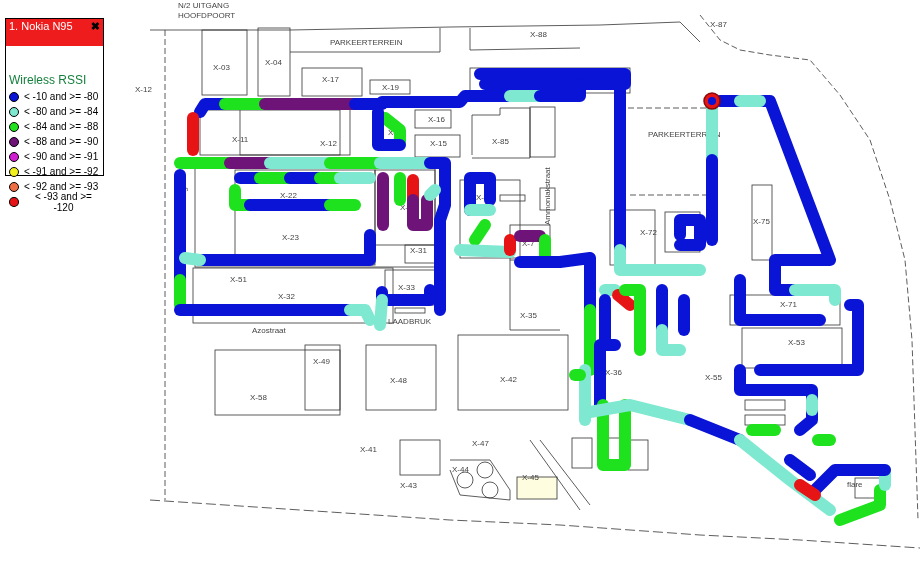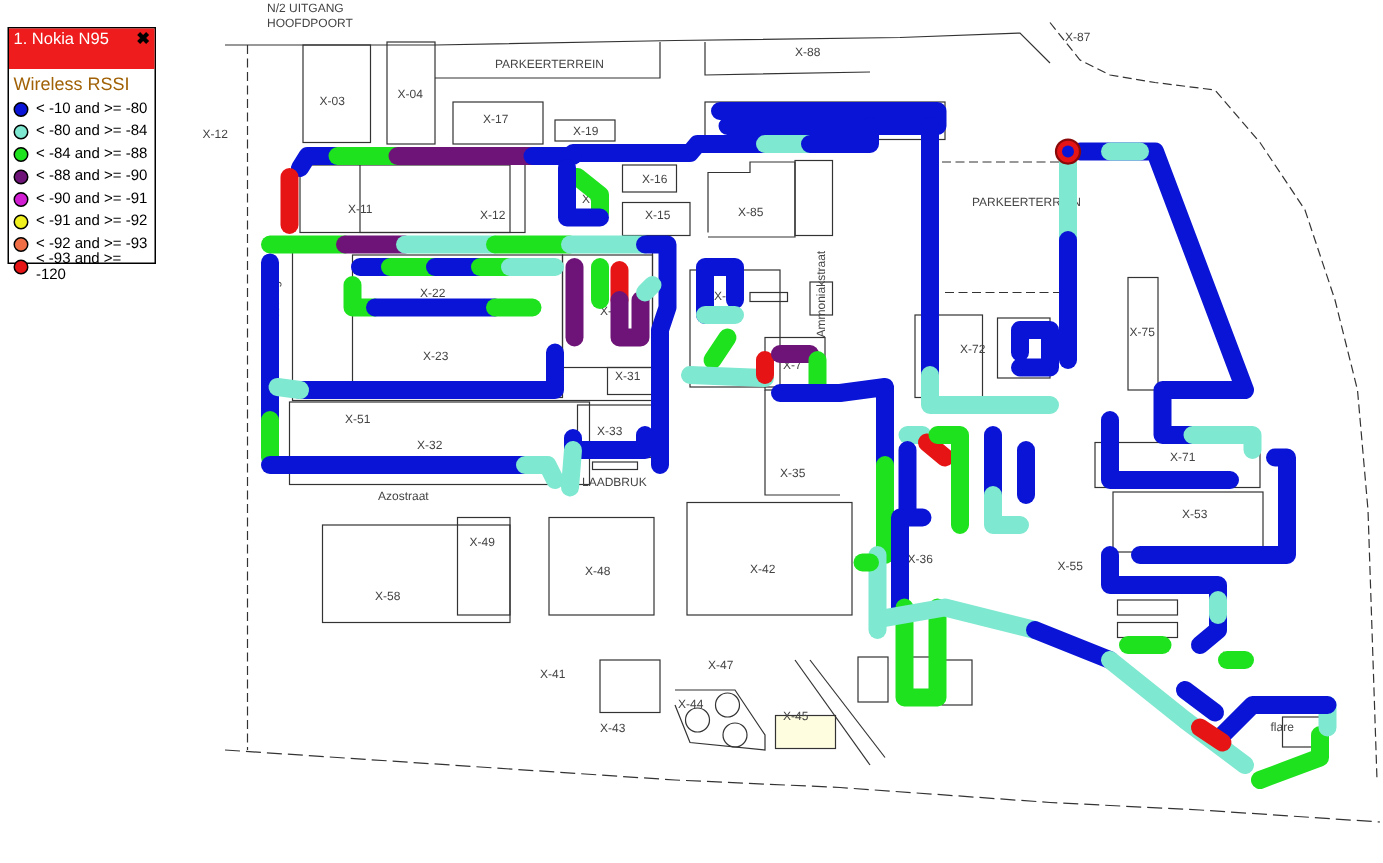--- a/index.html
+++ b/index.html
@@ -5,25 +5,25 @@
   html, body { margin:0; padding:0; background:#ffffff; }
   body { width:922px; height:575px; position:relative; overflow:hidden;
          font-family:"Liberation Sans", sans-serif; }
   #map { position:absolute; left:0; top:0; width:922px; height:575px; }
   .legend { position:absolute; left:5px; top:18px; width:99px; height:158px;
             background:#fff; border:1px solid #000; box-sizing:border-box; }
   .legend-title { height:27px; background:#ee1c1c; color:#fff; font-size:11px;
                   line-height:14px; padding-left:3px; position:relative; }
   .legend-close { position:absolute; right:3px; top:0; color:#000; font-weight:bold;
                   font-size:11px; cursor:pointer; }
-  .legend-sub { font-size:12px; color:#a16207; padding:3px 0 2px 3px; }
+  .legend-sub { font-size:12px; color:#15803d; padding:3px 0 2px 3px;margin-top:24px; }
   .legend-row { display:flex; align-items:center; height:15px; padding-left:3px; }
   .dot { width:10px; height:10px; border-radius:50%; border:1px solid #000;
          box-sizing:border-box; margin-right:5px; }
-  .legend-lbl { font-size:10px; color:#000; }
+  .legend-lbl { font-size:10px; color:#000;text-align:center; }
 </style>
 </head>
 <body>
 
 <svg id="map" viewBox="0 0 922 575" xmlns="http://www.w3.org/2000/svg">
   <g stroke="#333" stroke-width="0.8" fill="none">
 
     <polyline points="150,30 290,30 450,27 600,25 680,22 700,42"></polyline>
     <polyline points="700,15 720,40 740,50 770,55 810,60 840,95 870,140 890,200 905,260 912,340 915,430 918,520" stroke-dasharray="6,3"></polyline>
     <line x1="165" y1="30" x2="165" y2="500" stroke-dasharray="6,3"></line>

